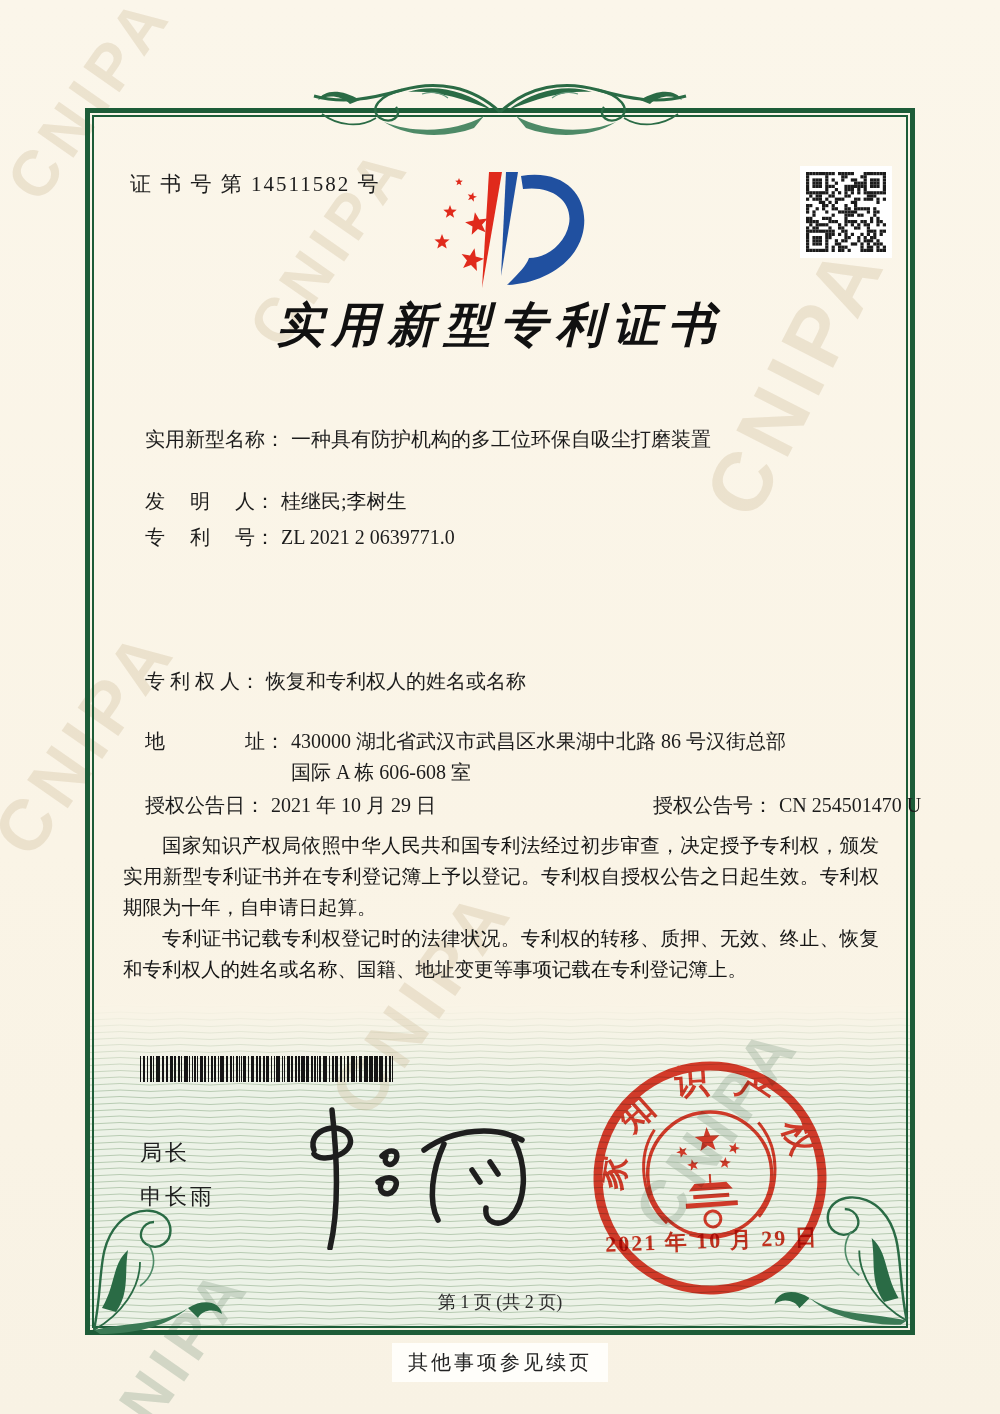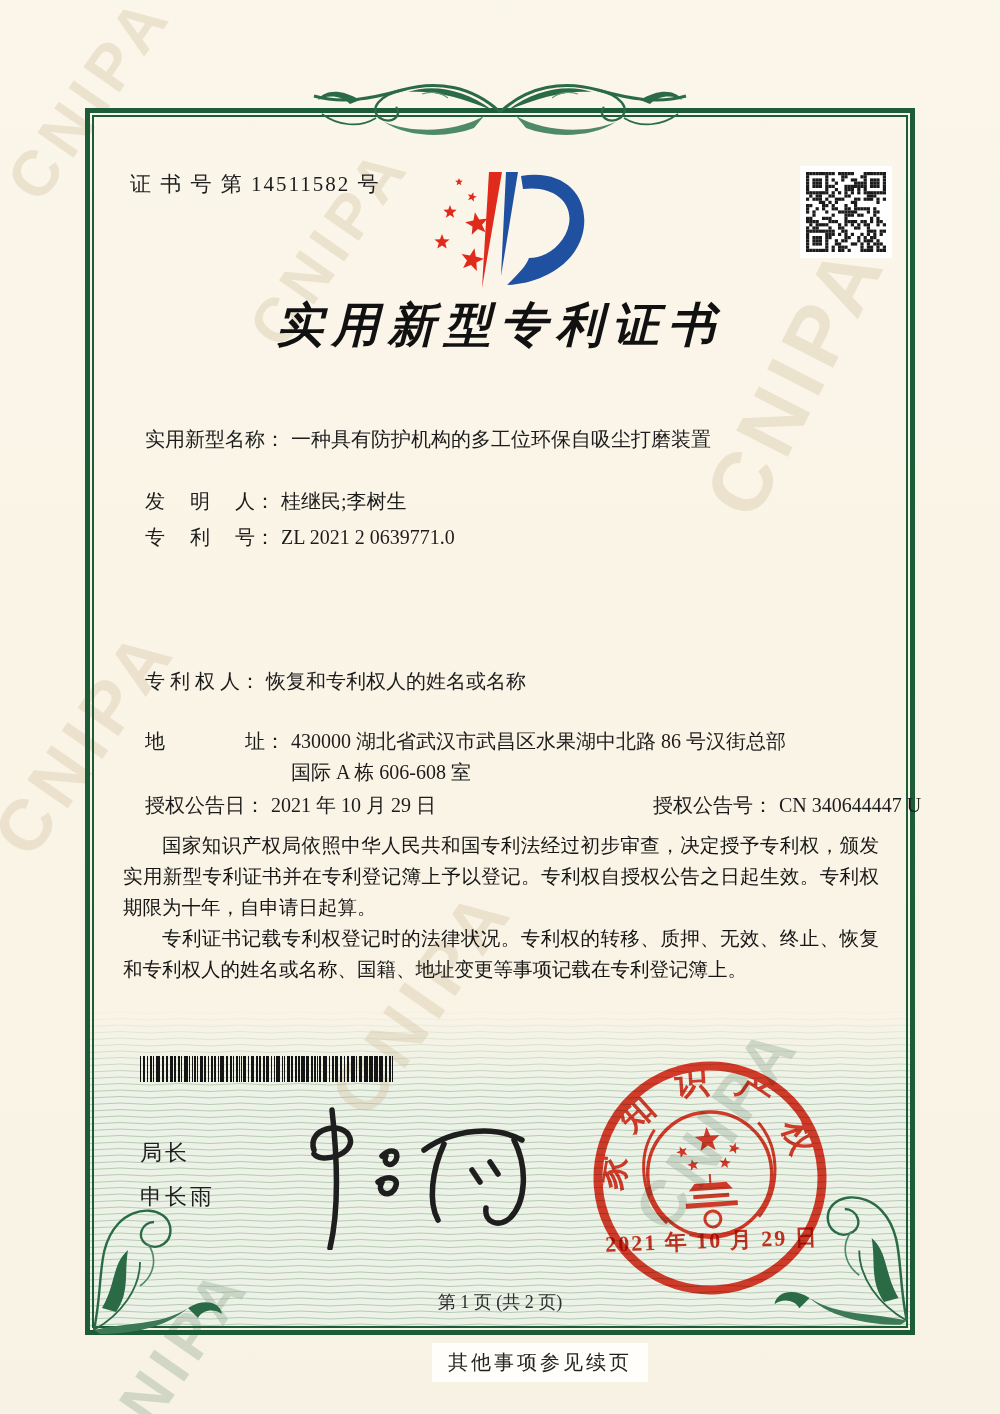--- a/index.html
+++ b/index.html
@@ -57,21 +57,21 @@
   .sig { position:absolute; left:286px; top:1098px; z-index:5; }
   .seal { position:absolute; left:588px; top:1056px; z-index:6; mix-blend-mode:multiply; opacity:0.94; }
   .seal-date {
     position:absolute; left:594px; top:1226px; width:236px; text-align:center; z-index:7;
     color:#d23422; font-size:22px; letter-spacing:2px; transform:rotate(-2deg);
     mix-blend-mode:multiply; font-weight:bold;
   }
   .page-info { position:absolute; left:85px; top:1290px; width:830px; text-align:center; font-size:18px; color:#2d2d2d; z-index:5; }
   .note-box {
     position:absolute; left:50%; top:1343px; transform:translateX(-50%); z-index:5;
-    background:#fffefa; padding:6px 16px; font-size:20px; letter-spacing:3px; color:#222;margin-left:40px;
+    background:#fffefa; padding:6px 16px; font-size:20px; letter-spacing:3px; color:#222;
   }
 </style>
 </head>
 <body>
 
 <div class="page">
 
   <div class="wm" style="left:-28px; top:60px; font-size:64px;">CNIPA</div>
   <div class="wm" style="left:215px; top:210px; font-size:62px;">CNIPA</div>
   <div class="wm" style="left:648px; top:330px; font-size:84px; transform:rotate(-63deg);">CNIPA</div>
@@ -520,21 +520,21 @@
   </div>
   <div class="row" style="top:666px;">
     <span class="lab">专 利 权 人：</span><span class="val">恢复和专利权人的姓名或名称</span>
   </div>
   <div class="row" style="top:726px;">
     <span class="lab">地　　　　址：</span><span class="val pre">430000 湖北省武汉市武昌区水果湖中北路 86 号汉街总部
 国际 A 栋 606-608 室</span>
   </div>
   <div class="row" style="top:790px; width:760px;">
     <span class="lab">授权公告日：</span><span class="val">2021 年 10 月 29 日</span>
-    <span class="grant-no"><span class="lab">授权公告号：</span><span class="val">CN 340644447 U</span></span>
+    <span class="grant-no"><span class="lab">授权公告号：</span><span class="val">CN 254501470 U</span></span>
   </div>
 
   <div class="paras">
     <p>国家知识产权局依照中华人民共和国专利法经过初步审查，决定授予专利权，颁发实用新型专利证书并在专利登记簿上予以登记。专利权自授权公告之日起生效。专利权期限为十年，自申请日起算。</p>
     <p>专利证书记载专利权登记时的法律状况。专利权的转移、质押、无效、终止、恢复和专利权人的姓名或名称、国籍、地址变更等事项记载在专利登记簿上。</p>
   </div>
 
   <svg id="barcode" class="barcode" width="260" height="27" viewBox="0 0 260 27">
       <rect x="0" y="0" width="1" height="26" fill="#141414"></rect>
       <rect x="3" y="0" width="2" height="26" fill="#141414"></rect>

